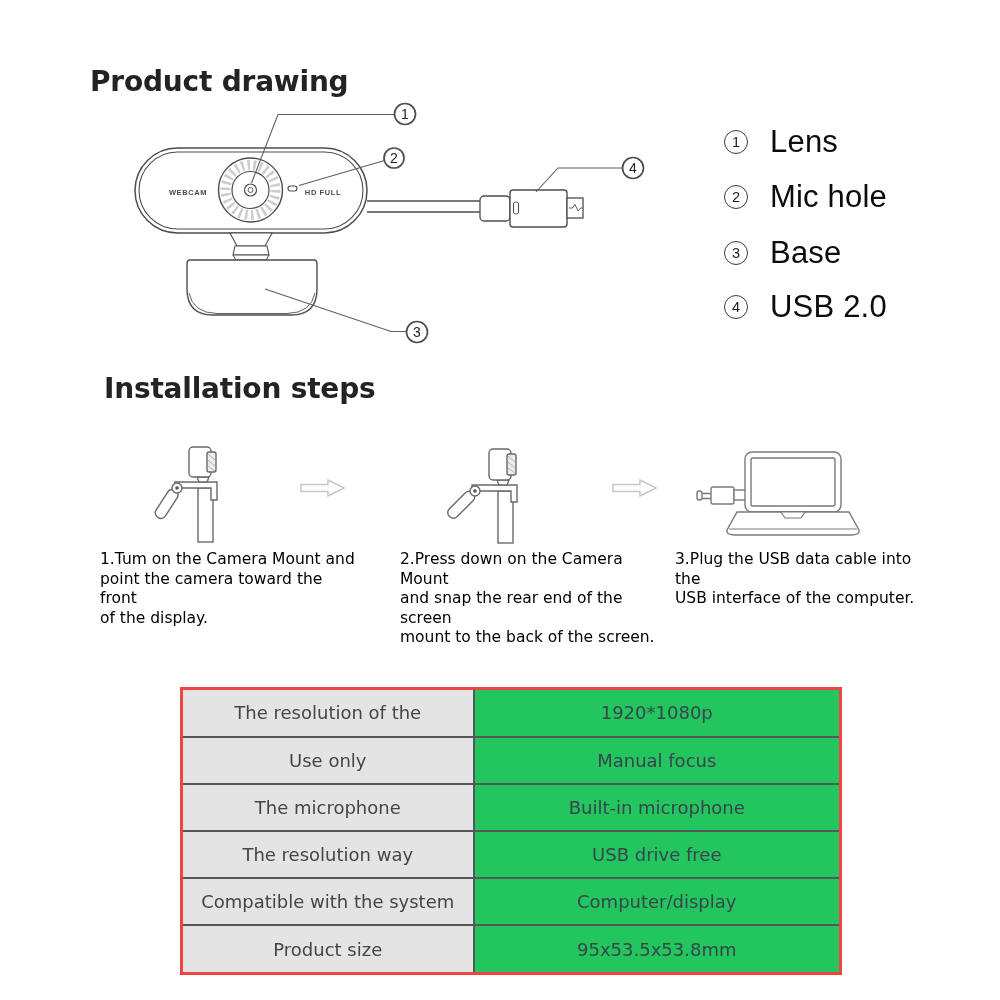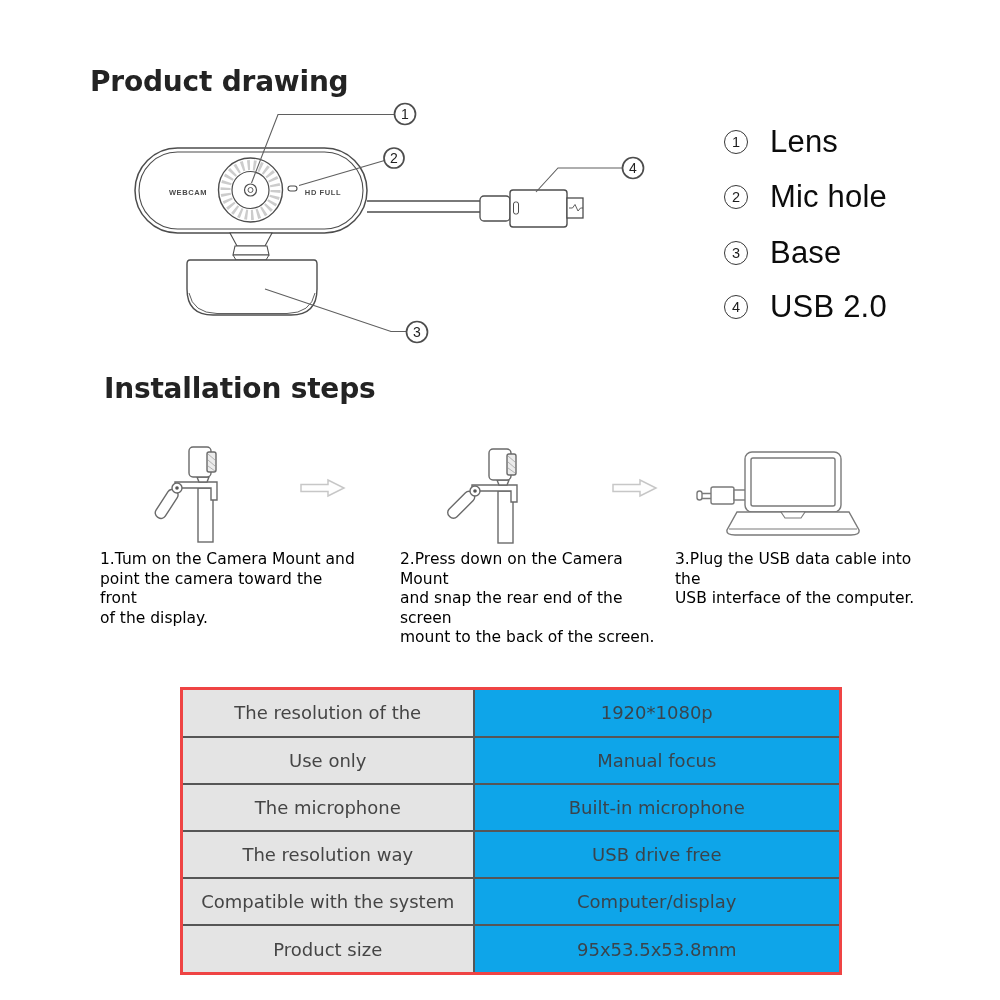--- a/index.html
+++ b/index.html
@@ -35,21 +35,21 @@
   
   .step-text{position:absolute;top:550px;font-size:15.5px;line-height:19.5px;color:#000000;white-space:pre-line;font-family:"DejaVu Sans","Liberation Sans",sans-serif;}
   #step1-text{left:100px;width:262px;}
   #step2-text{left:400px;width:268px;}
   #step3-text{left:675px;width:262px;}
 
   
   #spec-table{position:absolute;left:180px;top:687px;width:662px;height:288px;border-collapse:collapse;table-layout:fixed;border:3px solid #ef4444;}
   #spec-table td{border:2px solid #565656;text-align:center;vertical-align:middle;font-size:18px;padding:0 6px;font-family:"DejaVu Sans","Liberation Sans",sans-serif;}
   td.spec-key{width:292px;background:#e4e4e4;color:#454545;}
-  td.spec-val{background:#0ea5e9;color:#3a444c;margin-left:9px;}
+  td.spec-val{background:#22c55e;color:#3a444c;margin-left:9px;}
 </style>
 </head>
 <body>
 
 <div id="canvas">
 
   <div id="title-drawing" class="h1">Product drawing</div>
   <div id="title-install" class="h1">Installation steps</div>
 
   <svg id="drawing-svg" width="580" height="260" viewBox="0 0 580 260">

